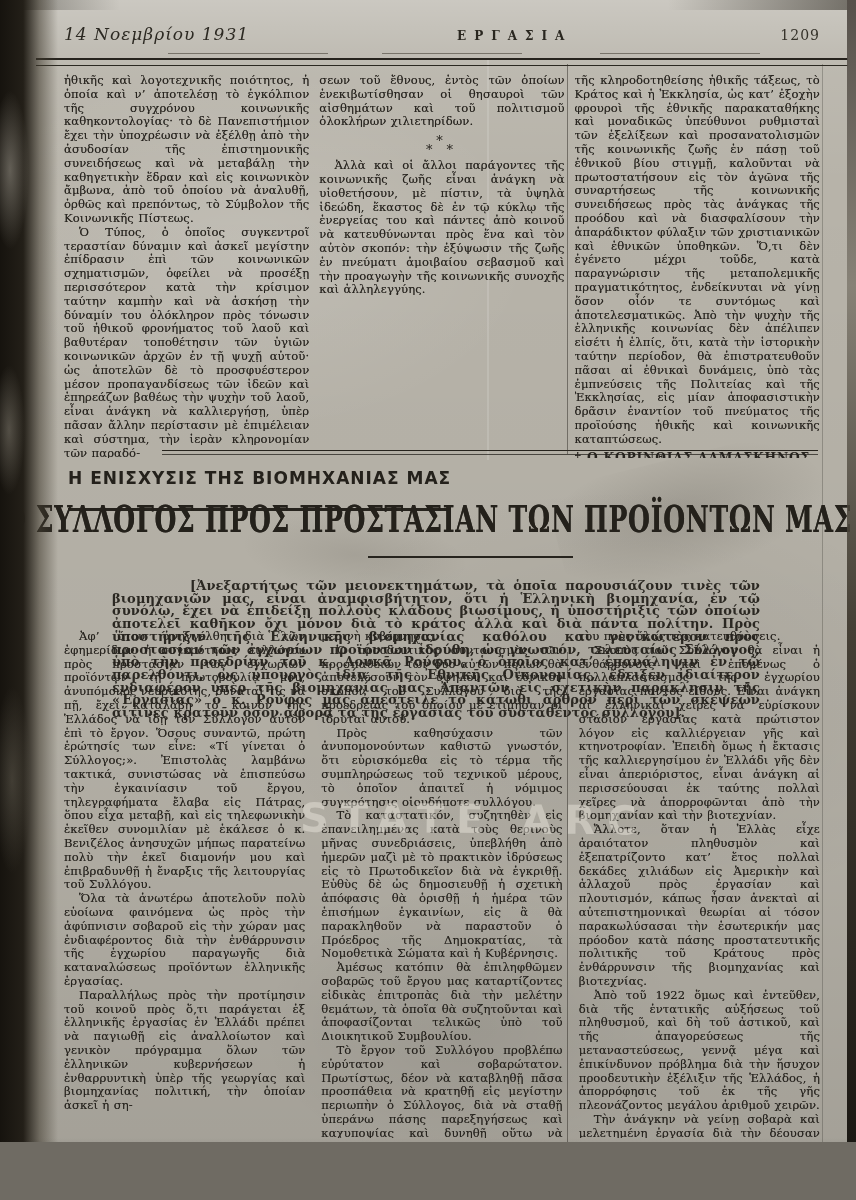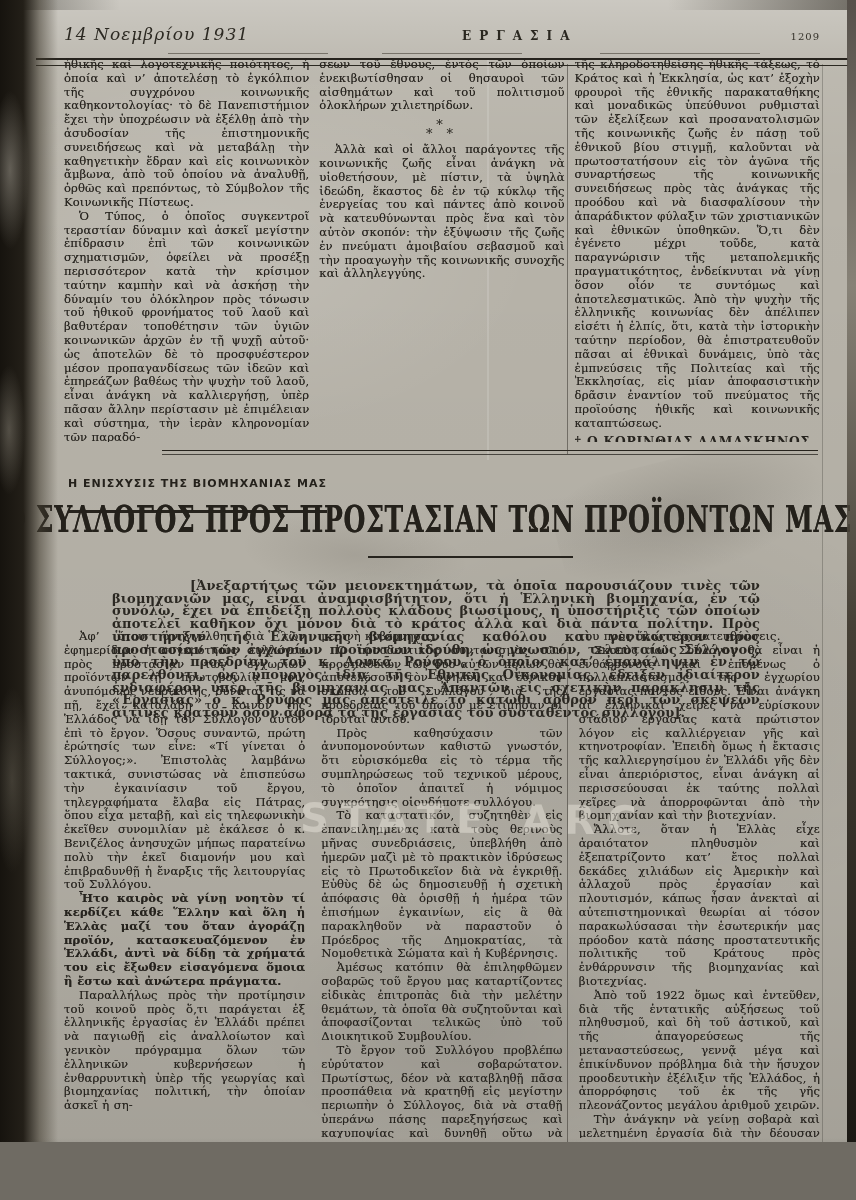--- a/index.html
+++ b/index.html
@@ -33,48 +33,48 @@
     background:radial-gradient(ellipse at 45% 45%, rgba(40,36,28,.16), transparent 68%);}
   .ghost2{position:absolute;left:240px;top:515px;width:230px;height:80px;transform:rotate(6deg);
     background:radial-gradient(ellipse at 50% 50%, rgba(40,36,28,.10), transparent 70%);}
   .crease{position:absolute;left:487px;top:60px;width:2px;height:400px;background:rgba(255,255,255,.14);}
   .watermark{position:absolute;left:300px;top:796px;font-family:"DejaVu Sans",sans-serif;font-weight:bold;
     font-size:40px;letter-spacing:12px;color:rgba(230,226,216,.5);transform:rotate(.5deg);pointer-events:none;}
   
   .header{position:absolute;left:64px;top:24px;width:756px;display:flex;align-items:baseline;}
   .date{font-style:italic;font-size:17px;letter-spacing:1px;color:#2c2922;}
   .masthead{flex:1;text-align:center;font-weight:bold;font-size:12px;letter-spacing:8px;color:#2a2720;}
-  .pageno{font-size:10px;letter-spacing:1px;color:#35322a;}
+  .pageno{font-size:14px;letter-spacing:1px;color:#35322a;}
   .sq{position:absolute;height:1px;background:rgba(58,54,44,.55);top:53px;}
   .sq1{left:168px;width:160px;} .sq2{left:382px;width:140px;} .sq3{left:600px;width:160px;}
   .header-rule{position:absolute;left:36px;top:58px;width:812px;height:5px;
     border-top:2.5px solid #26231d;border-bottom:1.5px solid #2b2821;}
   
   .cols{position:absolute;left:64px;width:756px;display:flex;gap:10px;overflow:hidden;
     font-size:11.6px;line-height:13.8px;text-align:justify;}
-  .cols-top{top:58px;height:384px;}
+  .cols-top{top:74px;height:384px;}
   .cols-bottom{top:630px;height:508px;gap:16px;}
   .col{width:245.3px;overflow:hidden;}
   .para{margin:0;text-indent:1.3em;letter-spacing:.1px;word-spacing:.5px;
     text-shadow:0 0 .4px rgba(38,35,30,.55);}
   .para.flush{text-indent:0;}
   .para.bold{font-weight:bold;}
   .asterism{text-align:center;white-space:pre-line;line-height:9px;font-size:13px;
     letter-spacing:5px;margin:7px 0 5px;text-indent:0;}
   .signature{text-align:left;font-weight:bold;font-size:12.3px;letter-spacing:.8px;margin-top:4px;padding-right:2px;}
   .vrule{position:absolute;width:1px;background:rgba(45,42,35,.5);}
   .vr1{left:567px;top:64px;height:390px;}
   .vr2{left:567px;top:652px;height:514px;}
   .vr3{left:822px;top:64px;height:1102px;opacity:.55;}
   .hrule-mid{position:absolute;left:162px;top:450px;width:656px;height:3px;
     border-top:1.8px solid #26231d;border-bottom:1px solid rgba(38,35,29,.75);}
   
   .kicker{position:absolute;left:68px;top:468px;display:inline-block;
-    font-family:"DejaVu Sans",sans-serif;font-weight:bold;font-size:11px;letter-spacing:1px;
-    color:#24211b;border-bottom:3px solid #26231d;padding-bottom:20px;margin-top:9px;}
+    font-family:"DejaVu Sans",sans-serif;font-weight:bold;font-size:17px;letter-spacing:1px;
+    color:#24211b;border-bottom:3px solid #26231d;padding-bottom:20px;}
   .headline{position:absolute;left:50%;top:497px;white-space:nowrap;
     transform:translateX(-50%) scaleX(.68);transform-origin:center;
     font-weight:bold;font-size:37px;letter-spacing:1px;color:#24211b;
     text-shadow:0 0 .6px rgba(36,33,27,.8);}
   .hrule-head{position:absolute;left:368px;top:556px;width:205px;border-top:2.2px solid #26231d;}
   .intro{position:absolute;left:112px;top:572px;width:648px;
     font-size:13px;line-height:12.7px;font-weight:bold;text-align:justify;
     text-indent:78px;color:#2b2822;letter-spacing:.1px;margin-top:8px;}
 </style>
 </head>
@@ -126,21 +126,21 @@
   <div class="vrule vr3"></div>
 
   <div class="kicker">Η ΕΝΙΣΧΥΣΙΣ ΤΗΣ ΒΙΟΜΗΧΑΝΙΑΣ ΜΑΣ</div>
   <div class="headline">Ο ΣΥΛΛΟΓΟΣ ΠΡΟΣ ΠΡΟΣΤΑΣΙΑΝ ΤΩΝ ΠΡΟΪΟΝΤΩΝ ΜΑΣ</div>
   <div class="hrule-head"></div>
   <div class="intro">[Ἀνεξαρτήτως τῶν μειονεκτημάτων, τὰ ὁποῖα παρουσιάζουν τινὲς τῶν βιομηχανιῶν μας, εἶναι ἀναμφισβήτητον, ὅτι ἡ Ἑλληνικὴ βιομηχανία, ἐν τῷ συνόλῳ, ἔχει νὰ ἐπιδείξῃ πολλοὺς κλάδους βιωσίμους, ἡ ὑποστήριξις τῶν ὁποίων ἀποτελεῖ καθῆκον ὄχι μόνον διὰ τὸ κράτος ἀλλὰ καὶ διὰ πάντα πολίτην. Πρὸς ὑποστήριξιν τῆς Ἑλληνικῆς βιομηχανίας καθόλου καὶ γενικώτερον πρὸς προστασίαν τῶν ἐγχωρίων προϊόντων ἱδρύθη, ὡς γνωστόν, τελευταίως Σύλλογος, ὑπὸ τὴν προεδρίαν τοῦ κ. Λουκᾶ Ρούφου, ὁ ὁποῖος κατ’ ἐπανάληψιν ἐν τῷ παρελθόντι, ὡς ὑπουργὸς ἰδίᾳ, τῆς Ἐθνικῆς Οἰκονομίας, ἔδειξεν ἰδιαίτερον ἐνδιαφέρον ὑπὲρ τῆς βιομηχανίας μας. Ἀπαντῶν εἰς σχετικὴν παράκλησιν τῆς «Ἐργασίας» ὁ κ. Ρούφος μᾶς ἀπέστειλε τὸ κάτωθι ἄρθρον περὶ τῶν σκέψεων αἵτινες κρατοῦν ὅσον ἀφορᾷ τὰ τῆς ἐργασίας τοῦ συσταθέντος συλλόγου].</div>
 
   <div class="cols cols-bottom">
     <div class="col">
         <p class="para">Ἀφ’ ὅτου ἀνηγγέλθη διὰ τῶν ἐφημερίδων ἡ συγκρότησις συλλόγου πρὸς προστασίαν τῶν ἐγχωρίων προϊόντων τῇ πρωτοβουλίᾳ μου, ἀνυπόμονος νευρικότης, δύναταί τις νὰ πῇ, ἔχει καταλάβῃ τὸ κοινὸν τῆς Ἑλλάδος νὰ ἴδῃ τὸν Σύλλογον αὐτὸν ἐπὶ τὸ ἔργον. Ὅσους συναντῶ, πρώτη ἐρώτησίς των εἶνε: «Τί γίνεται ὁ Σύλλογος;». Ἐπιστολὰς λαμβάνω τακτικά, συνιστώσας νὰ ἐπισπεύσω τὴν ἐγκαινίασιν τοῦ ἔργου, τηλεγραφήματα ἔλαβα εἰς Πάτρας, ὅπου εἶχα μεταβῇ, καὶ εἰς τηλεφωνικὴν ἐκεῖθεν συνομιλίαν μὲ ἐκάλεσε ὁ κ. Βενιζέλος ἀνησυχῶν μήπως παρατείνω πολὺ τὴν ἐκεῖ διαμονήν μου καὶ ἐπιβραδυνθῇ ἡ ἔναρξις τῆς λειτουργίας τοῦ Συλλόγου.</p>
-        <p class="para bold">Ἦτο καιρὸς νὰ γίνῃ νοητὸν τί κερδίζει κάθε Ἕλλην καὶ ὅλη ἡ Ἑλλὰς μαζί του ὅταν ἀγοράζῃ προϊόν, κατασκευαζόμενον ἐν Ἑλλάδι, ἀντὶ νὰ δίδῃ τὰ χρήματά του εἰς ἔξωθεν εἰσαγόμενα ὅμοια ἢ ἔστω καὶ ἀνώτερα πράγματα.</p>
+        <p class="para">Ὅλα τὰ ἀνωτέρω ἀποτελοῦν πολὺ εὐοίωνα φαινόμενα ὡς πρὸς τὴν ἀφύπνισιν σοβαροῦ εἰς τὴν χώραν μας ἐνδιαφέροντος διὰ τὴν ἐνθάρρυνσιν τῆς ἐγχωρίου παραγωγῆς διὰ καταναλώσεως προϊόντων ἑλληνικῆς ἐργασίας.</p>
         <p class="para">Παραλλήλως πρὸς τὴν προτίμησιν τοῦ κοινοῦ πρὸς ὅ,τι παράγεται ἐξ ἑλληνικῆς ἐργασίας ἐν Ἑλλάδι πρέπει νὰ παγιωθῇ εἰς ἀναλλοίωτον καὶ γενικὸν πρόγραμμα ὅλων τῶν ἑλληνικῶν κυβερνήσεων ἡ ἐνθαρρυντικὴ ὑπὲρ τῆς γεωργίας καὶ βιομηχανίας πολιτική, τὴν ὁποίαν ἀσκεῖ ἡ ση-</p>
       </div>
     <div class="col">
         <p class="para flush">μερινὴ κυβέρνησις.</p>
         <p class="para">Ὁ προοδευτικὸς συντονισμὸς τῶν προσπαθειῶν τῶν δύο αὐτῶν πόλων θὰ ἀποτελέσουν τὸν ὑψηλὸν καὶ ἐθνικὸν σκοπὸν τοῦ Συλλόγου διὰ τῆς προεδρείας τοῦ ὁποίου μὲ ἐτίμησαν οἱ ἱδρυταὶ αὐτοῦ.</p>
         <p class="para">Πρὸς καθησύχασιν τῶν ἀνυπομονούντων καθιστῶ γνωστόν, ὅτι εὑρισκόμεθα εἰς τὸ τέρμα τῆς συμπληρώσεως τοῦ τεχνικοῦ μέρους, τὸ ὁποῖον ἀπαιτεῖ ἡ νόμιμος συγκρότησις οἱουδήποτε συλλόγου.</p>
         <p class="para">Τὸ καταστατικόν, συζητηθὲν εἰς ἐπανειλημμένας κατὰ τοὺς θερινοὺς μῆνας συνεδριάσεις, ὑπεβλήθη ἀπὸ ἡμερῶν μαζὶ μὲ τὸ πρακτικὸν ἱδρύσεως εἰς τὸ Πρωτοδικεῖον διὰ νὰ ἐγκριθῇ. Εὐθὺς δὲ ὡς δημοσιευθῇ ἡ σχετικὴ ἀπόφασις θὰ ὁρισθῇ ἡ ἡμέρα τῶν ἐπισήμων ἐγκαινίων, εἰς ἃ θὰ παρακληθοῦν νὰ παραστοῦν ὁ Πρόεδρος τῆς Δημοκρατίας, τὰ Νομοθετικὰ Σώματα καὶ ἡ Κυβέρνησις.</p>
         <p class="para">Ἀμέσως κατόπιν θὰ ἐπιληφθῶμεν σοβαρῶς τοῦ ἔργου μας καταρτίζοντες εἰδικὰς ἐπιτροπὰς διὰ τὴν μελέτην θεμάτων, τὰ ὁποῖα θὰ συζητοῦνται καὶ ἀποφασίζονται τελικῶς ὑπὸ τοῦ Διοικητικοῦ Συμβουλίου.</p>
         <p class="para">Τὸ ἔργον τοῦ Συλλόγου προβλέπω εὐρύτατον καὶ σοβαρώτατον. Πρωτίστως, δέον νὰ καταβληθῇ πᾶσα προσπάθεια νὰ κρατηθῇ εἰς μεγίστην περιωπὴν ὁ Σύλλογος, διὰ νὰ σταθῇ ὑπεράνω πάσης παρεξηγήσεως καὶ καχυποψίας καὶ δυνηθῇ οὕτω νὰ ἐπιβάλλῃ τὰς ἀντιλήψεις</p>
       </div>

